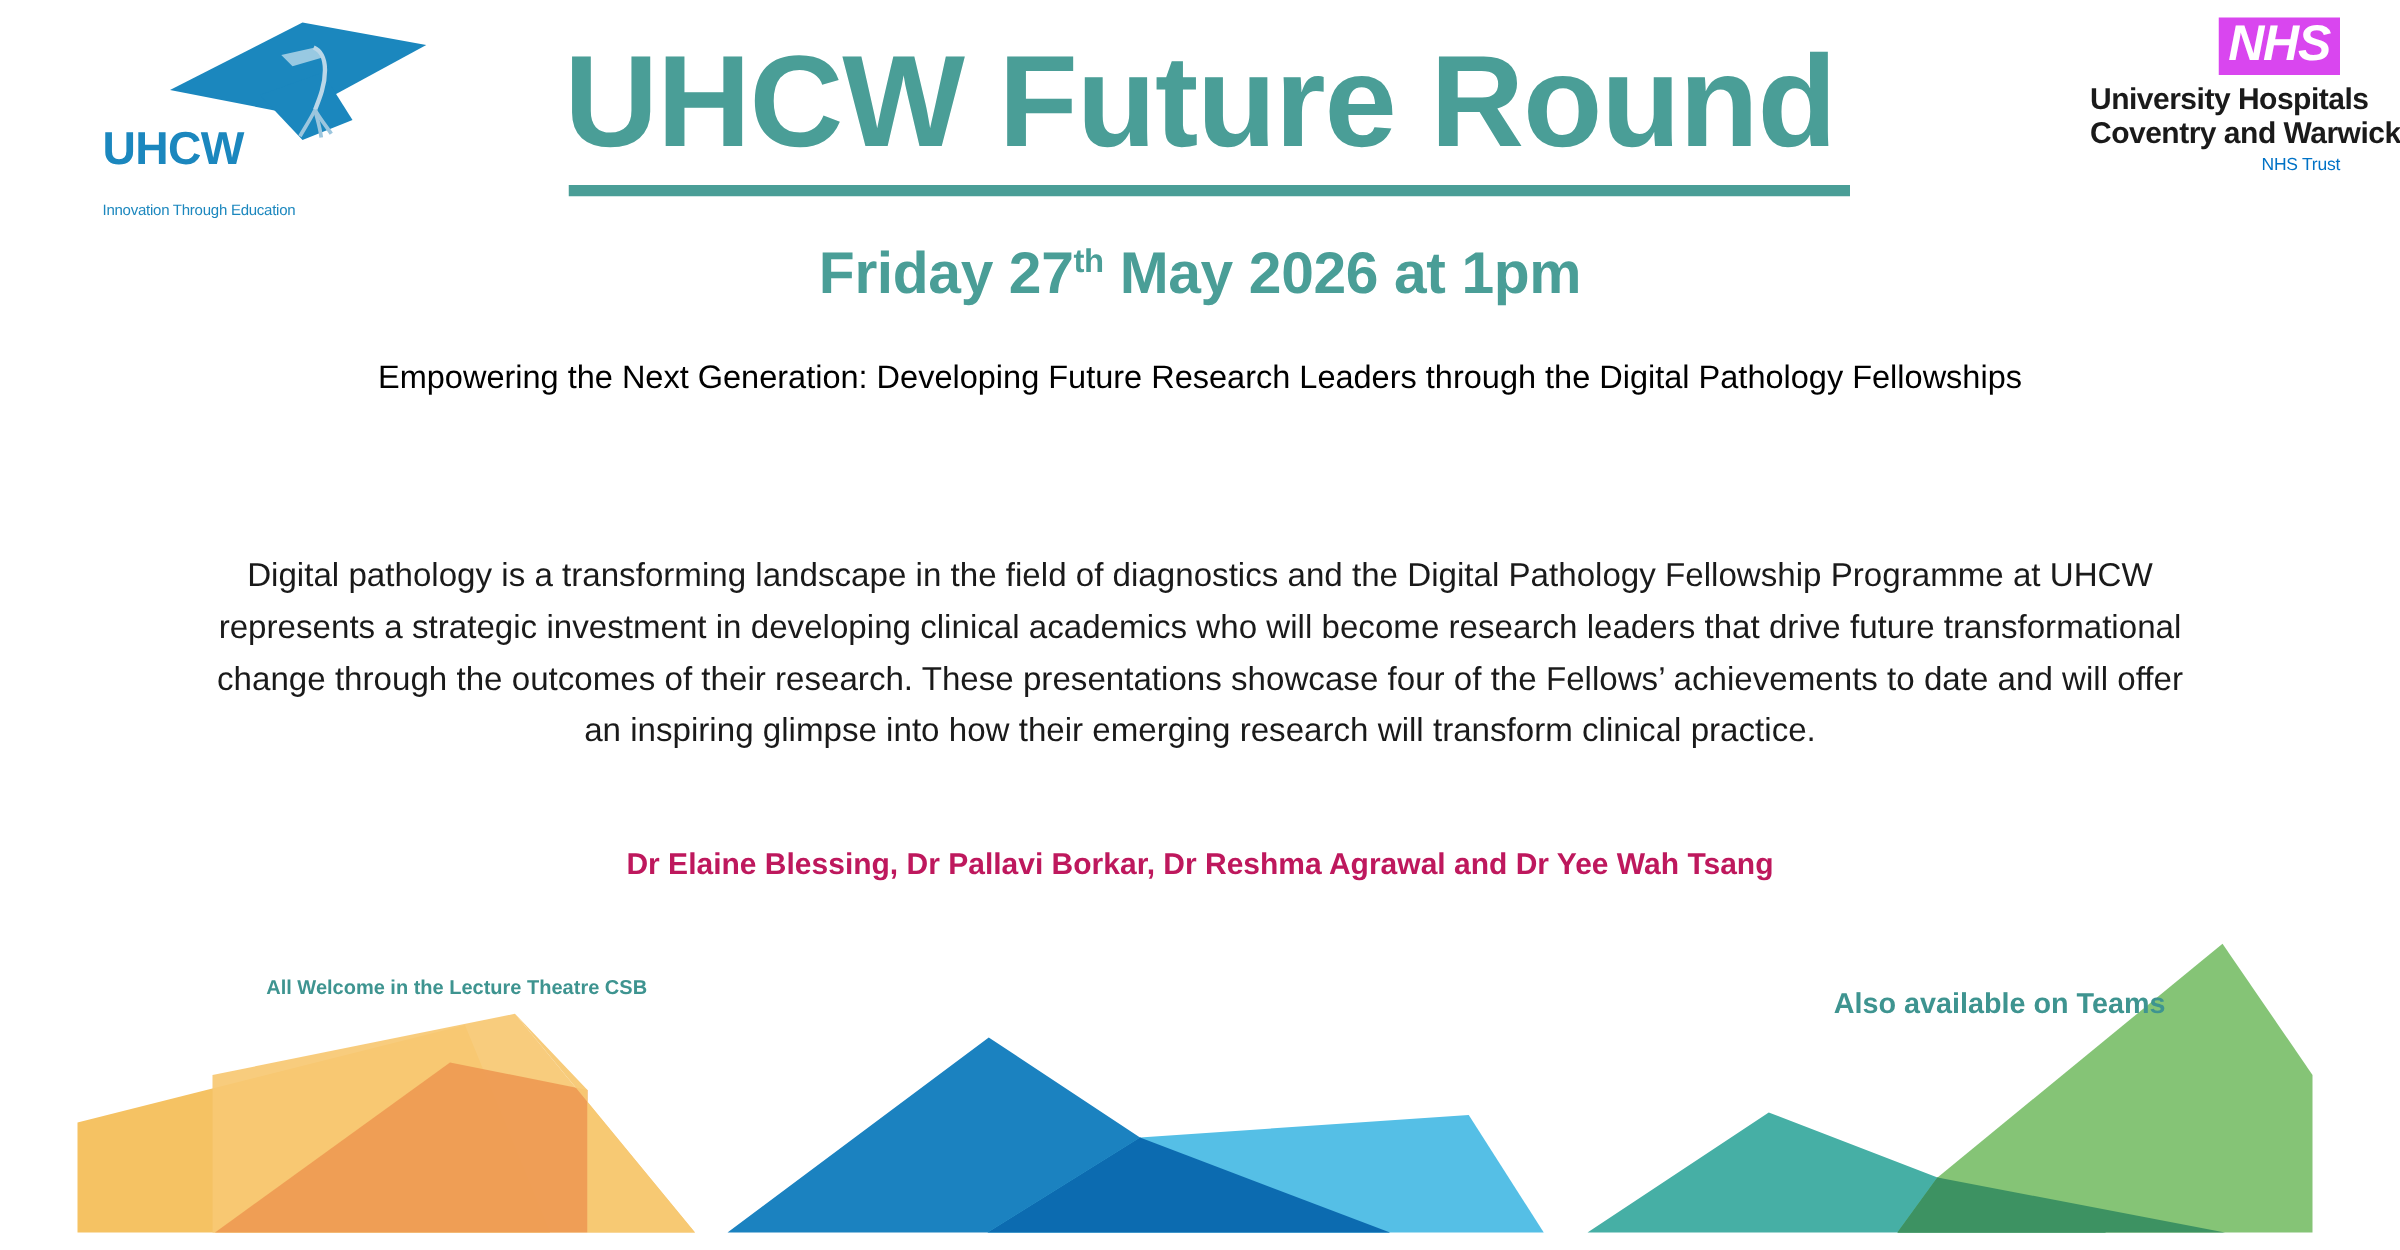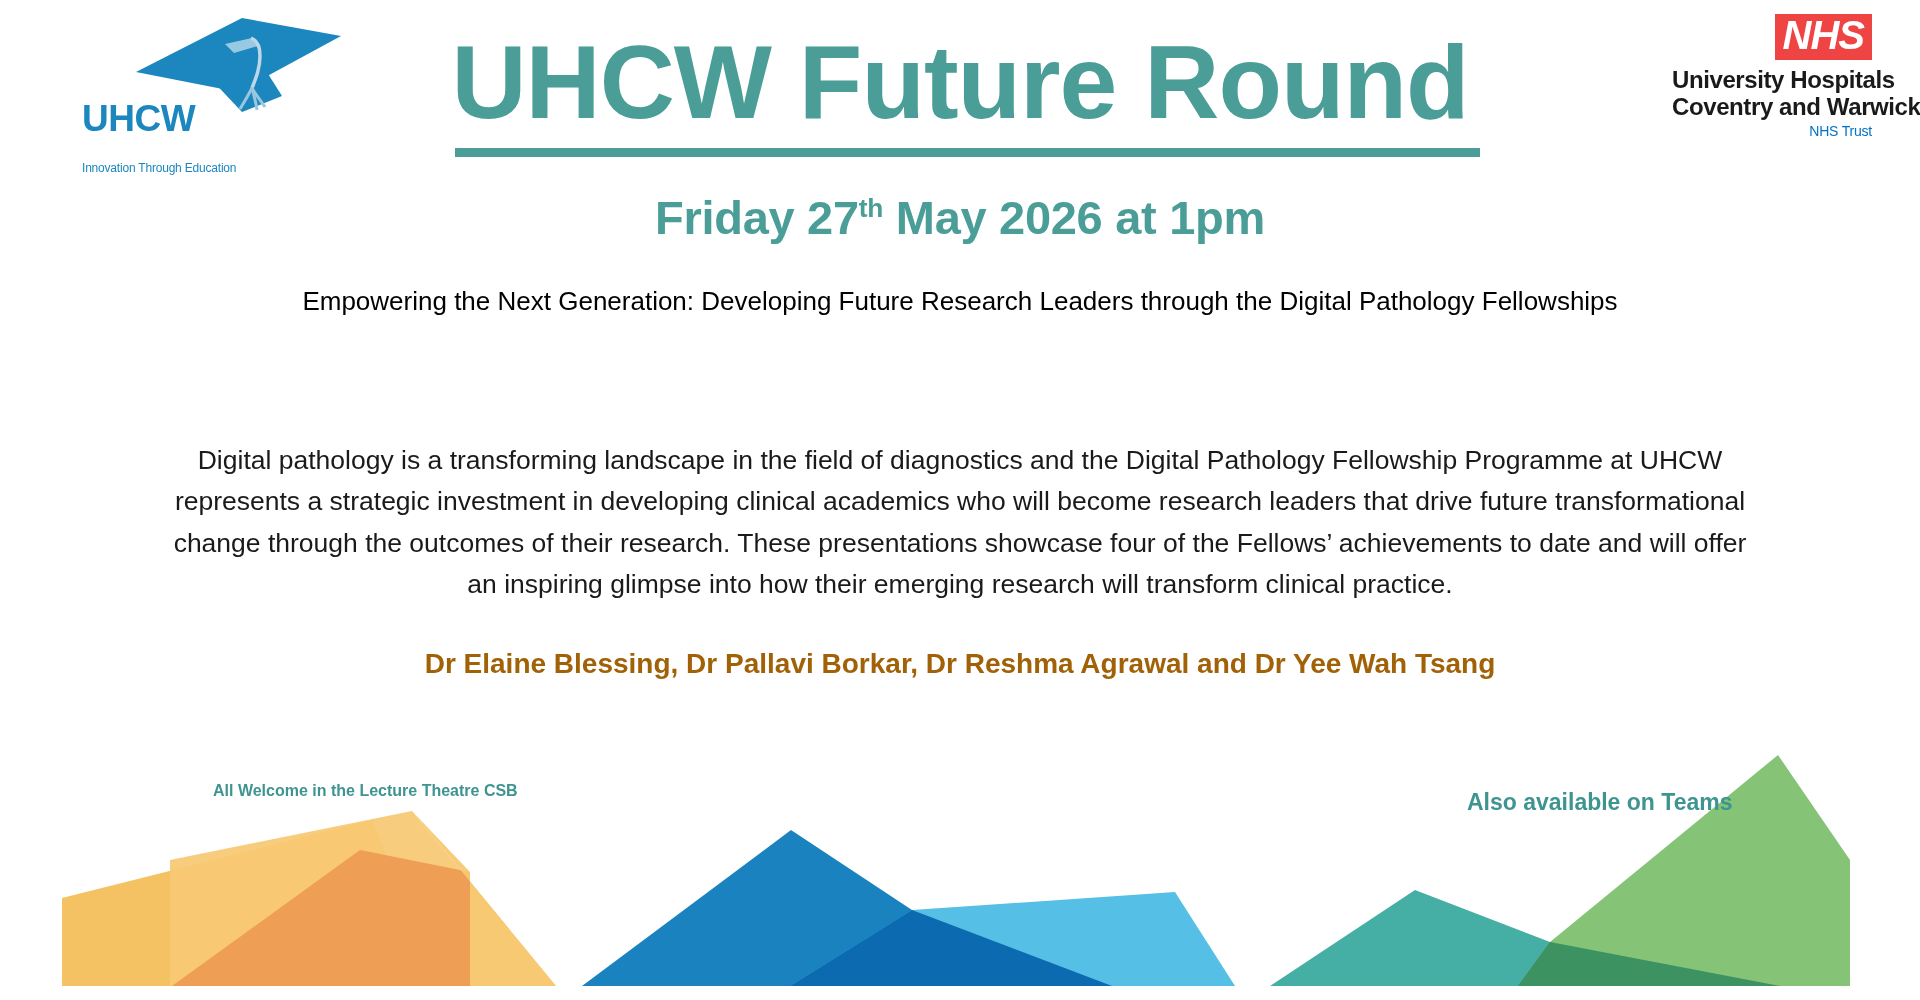--- a/index.html
+++ b/index.html
@@ -67,21 +67,21 @@
   
   #nhs-logo {
     position: absolute;
     right: 48px;
     top: 14px;
     width: 200px;
     text-align: right;
   }
   #nhs-box {
     display: inline-block;
-    background: #ef4444;
+    background: #d946ef;
     color: #ffffff;
     font-size: 40px;
     font-weight: bold;
     font-style: italic;
     letter-spacing: -1px;
     padding: 1px 8px 4px 8px;
     line-height: 1.02;
   }
   #nhs-line1, #nhs-line2 {
     font-size: 24px;
@@ -154,26 +154,26 @@
     top: 440px;
     width: 1600px;
     text-align: center;
     font-size: 26.5px;
     color: #1a1a1a;
     line-height: 1.565;
   }
   #speakers {
     position: absolute;
     left: 160px;
-    top: 648px;
+    top: 678px;
     width: 1600px;
     text-align: center;
-    font-size: 28px;
-    font-weight: bold;
-    color: #a16207;
+    font-size: 24px;
+    font-weight: bold;
+    color: #be185d;
   }
 
   
   #venue-note {
     position: absolute;
     left: 213px;
     top: 781px;
     width: 330px;
     font-size: 16px;
     font-weight: bold;

